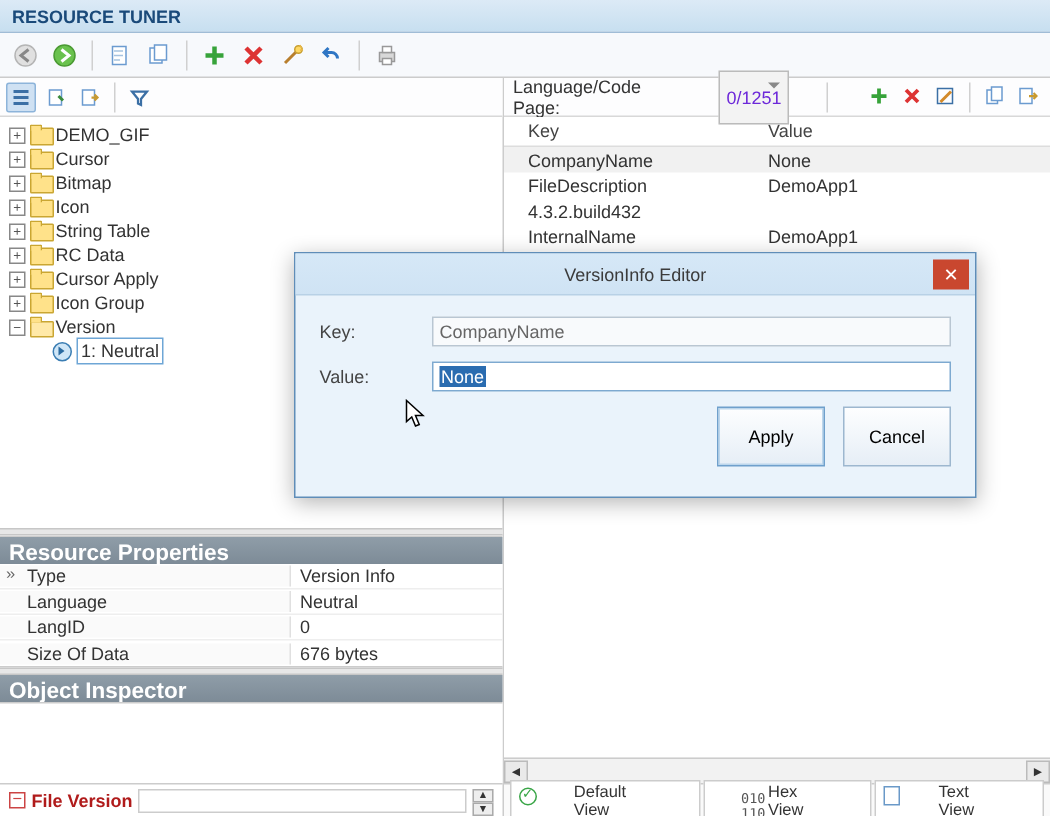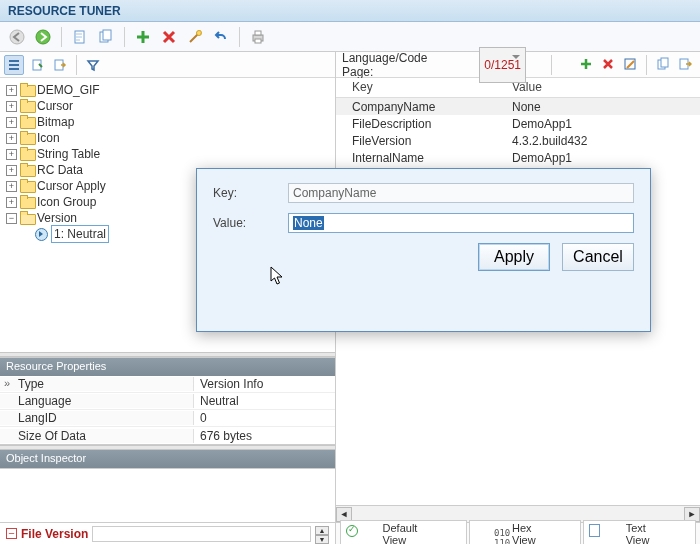--- a/index.html
+++ b/index.html
@@ -116,21 +116,21 @@
     border-left:4px solid #2a6aa0;border-top:3px solid transparent;border-bottom:3px solid transparent;
   }
   .tree-label { color:#333; }
   .tree-label.selected { border:1px solid #6ea6d6; background:#fff; padding:0 2px;}
   
   .hsplit { height:5px;background:#e7e7e7;border-top:1px solid #c7c7c7;border-bottom:1px solid #c7c7c7; cursor: row-resize;}
   
   .panel-hdr {
     height: 18px;
     background: linear-gradient(#8f9da8,#7d8b97);
-    color:#fff;font-weight:normal;font-size:11px;
+    color:#fff;font-weight:bold;font-size:15px;
     padding:2px 6px;
   }
   .props {
     border-top:1px solid #ccc; border-bottom:1px solid #ccc;
     background:#fff;
   }
   .props-row{
     display:flex;height:17px;align-items:center;
     border-bottom:1px solid #eee;
   }
@@ -161,21 +161,21 @@
   .file-ver .spin{width:14px;height:16px;display:flex;flex-direction:column;}
   .file-ver .spin div{flex:1;border:1px solid #aaa;background:#eee;display:flex;align-items:center;justify-content:center;font-size:7px;cursor:pointer;}
   
   .lang-bar {
     height:26px;border-bottom:1px solid #d8d8d8;
     display:flex;align-items:center;gap:22px;padding:0 6px;
     background:#fdfdfe;
   }
   .lang-bar .combo{
     flex:1;height:36px;border:1px solid #bbb;background:#f3f3f3;
-    display:flex;align-items:center;padding:0 4px;color:#b91c1c;
+    display:flex;align-items:center;padding:0 4px;color:#6d28d9;
     position:relative;
   }
   .lang-bar .combo::after{
     content:"";position:absolute;right:5px;top:7px;
     border-left:4px solid transparent;border-right:4px solid transparent;border-top:4px solid #888;
   }
   .right-tools{display:flex;gap:4px;}
   .rtbtn{width:18px;height:18px;display:flex;align-items:center;justify-content:center;cursor:pointer;border-radius:2px;}
   
   .kvgrid{
@@ -233,22 +233,22 @@
   .dlg-row input{
     flex:1;height:20px;border:1px solid #b9c6d2;background:#fff;padding:0 4px;font-size:12px;
   }
   .dlg-row input.key{color:#666;background:#f8fafc;}
   .selected-text{
     display:inline-block;background:#2a6cb0;color:#fff;padding:0 1px;
   }
   .val-wrap{flex:1;height:20px;border:1px solid #7da9d0;background:#fff;display:flex;align-items:center;padding:0 4px;}
   .dlg-btns{display:flex;justify-content:flex-end;gap:12px;margin-top:8px;}
   .dbtn{
-    width:72px;height:28px;border:1px solid #9db7cf;background:linear-gradient(#fdfeff,#e6eef6);
-    cursor:pointer;font-size:16px;
+    width:72px;height:40px;border:1px solid #9db7cf;background:linear-gradient(#fdfeff,#e6eef6);
+    cursor:pointer;font-size:12px;
   }
   .dbtn.apply{border:1px solid #6fa0cc;box-shadow:0 0 0 1px #bcd6ec inset;}
   
   .cursor{
     position:absolute;z-index:60;width:16px;height:22px;
     pointer-events:none;
   }
   
   svg { display:block; }
 </style>
@@ -488,21 +488,20 @@
       <div id="kvbody">
           <div class="kvrow sel">
             <div class="c c1">CompanyName</div>
             <div class="c">None</div>
           </div>
           <div class="kvrow">
             <div class="c c1">FileDescription</div>
             <div class="c">DemoApp1</div>
           </div>
           <div class="kvrow">
-            <div class="c c1">FileVersion</div>
             <div class="c">4.3.2.build432</div>
           </div>
           <div class="kvrow">
             <div class="c c1">InternalName</div>
             <div class="c">DemoApp1</div>
           </div>
         </div>
     </div>
 
     <div style="flex:1"></div>
@@ -524,20 +523,24 @@
       </div>
       <div class="vtab">
         <span class="ic txt"></span>
         <span>Text View</span>
       </div>
     </div>
   </div>
 </div>
 
 <div class="dialog">
+  <div class="dlg-title">
+    <span>VersionInfo Editor</span>
+    <div class="dlg-close">✕</div>
+  </div>
   <div class="dlg-body">
     <div class="dlg-row">
       <span class="lbl">Key:</span>
       <input class="key" readonly="" value="CompanyName" style="">
     </div>
     <div class="dlg-row">
       <span class="lbl">Value:</span>
       <div class="val-wrap">
         <span class="selected-text">None</span>
       </div>

